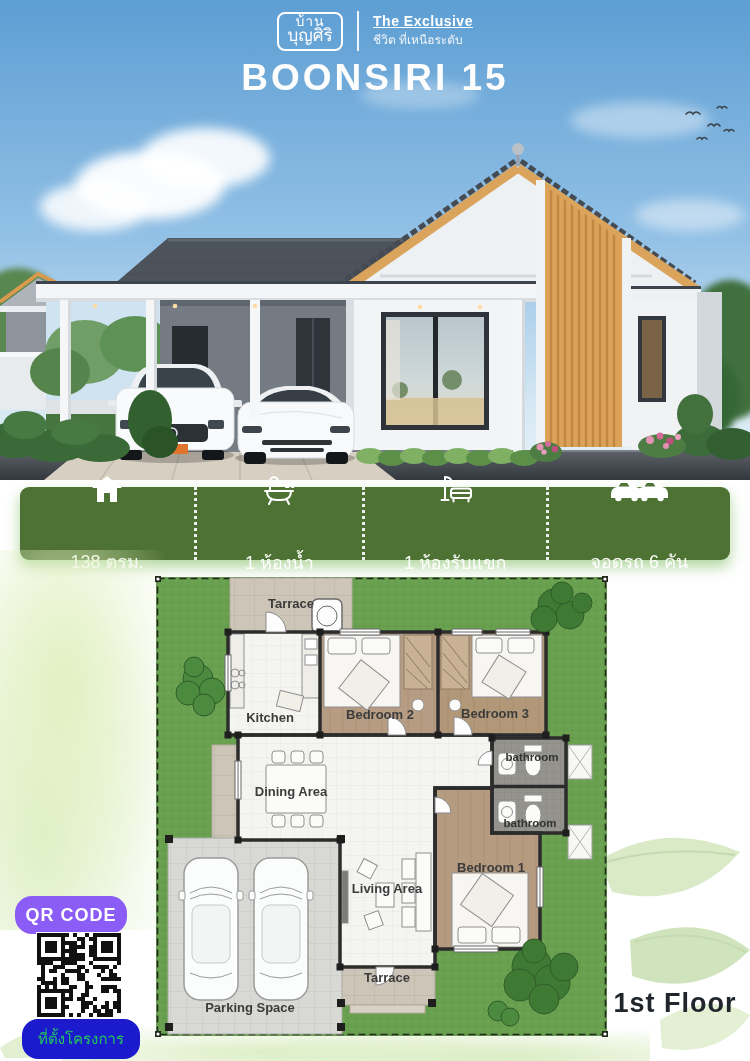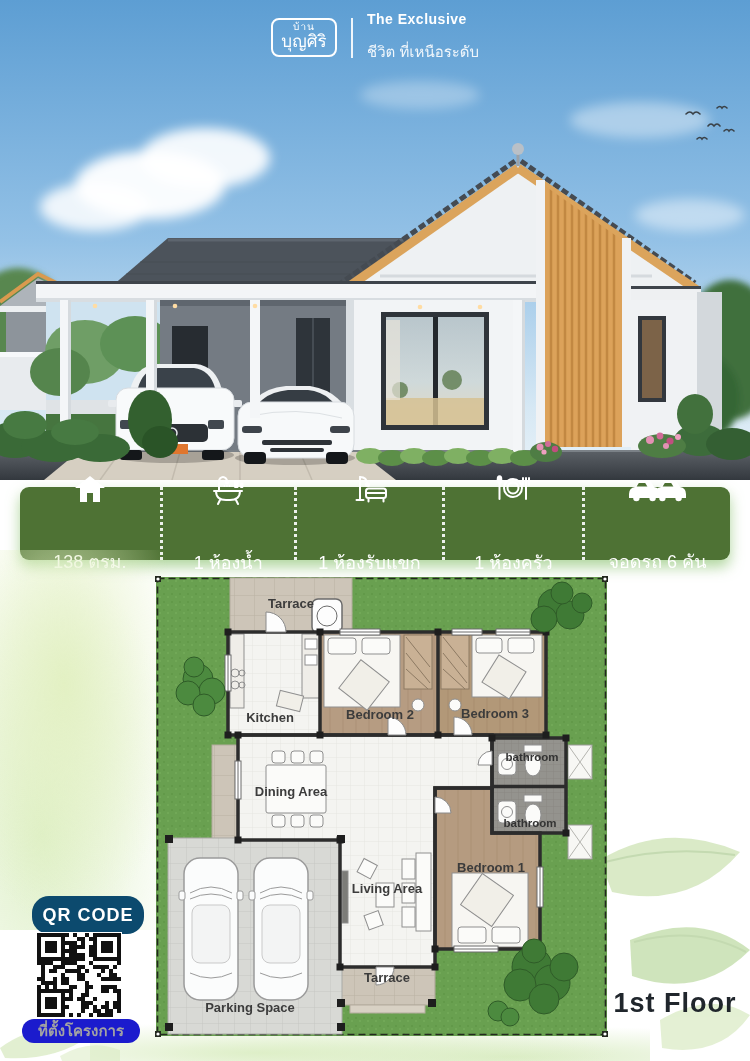--- a/index.html
+++ b/index.html
@@ -4,50 +4,50 @@
 <style>
   html,body{margin:0;padding:0;background:#fff;}
   .page{position:relative;width:750px;height:1061px;overflow:hidden;background:#fff;
         font-family:"Liberation Sans","DejaVu Sans",sans-serif;}
   
   .photo{position:absolute;left:0;top:0;width:750px;height:480px;}
   .photo svg{display:block;width:750px;height:480px;}
   .logo-row{position:absolute;left:0;top:11px;width:750px;display:flex;justify-content:center;
             align-items:center;gap:14px;color:#fff;}
   .logo-frame{border:2.5px solid #fff;border-radius:8px;padding:2px 8px 4px;text-align:center;min-width:46px;}
-  .logo-top{font-size:10px;letter-spacing:1px;line-height:10px;}
+  .logo-top{font-size:14px;letter-spacing:1px;line-height:10px;}
   .logo-main{font-size:17px;font-weight:normal;line-height:19px;}
   .logo-divider{width:2px;height:40px;background:rgba(255,255,255,.9);}
-  .logo-tagline .t1{font-size:14px;font-weight:bold;letter-spacing:.5px;}
-  .logo-tagline .t2{font-size:15px;opacity:.9;margin-top:13px;}
+  .logo-tagline .t1{font-size:14px;font-weight:bold;letter-spacing:.5px;text-decoration:underline;}
+  .logo-tagline .t2{font-size:12px;opacity:.9;margin-top:1px;}
   .photo-title{position:absolute;left:0;top:57px;width:750px;text-align:center;color:#fdfdfd;
                font-size:37px;font-weight:bold;letter-spacing:3px;}
   
   .banner{position:absolute;left:20px;top:487px;width:710px;height:73px;background:#4e7234;
           border-radius:9px;display:flex;align-items:stretch;
           box-shadow:0 7px 14px rgba(150,200,125,.75);}
   .cell{display:flex;flex-direction:column;align-items:center;justify-content:center;padding-top:2px;gap:40px;}
   .cell + .cell{border-left:3px dotted rgba(255,255,255,.9);}
   .cell .ic{height:32px;display:flex;align-items:flex-end;}
   .cell .lb{color:#fff;font-size:18px;margin-top:3px;white-space:nowrap;}
   
   .plan{position:absolute;left:154px;top:575px;width:455px;height:463px;}
   .plan svg{display:block;width:455px;height:463px;}
   .post{fill:#1e1e1e;}
   .rlabel{fill:#3c3c3c;font-size:13px;font-weight:bold;}
   .rlabel.small{font-size:11.5px;font-weight:bold;fill:#333;}
   .floor-label{position:absolute;left:600px;top:988px;width:150px;text-align:center;
                font-size:27px;font-weight:bold;color:#20262c;letter-spacing:1px;}
   
-  .qr-btn{position:absolute;left:32px;top:896px;width:112px;height:38px;background:#0c4a6e;
+  .qr-btn{position:absolute;left:15px;top:896px;width:112px;height:38px;background:#8b5cf6;
           border-radius:17px;color:#fff;font-weight:bold;font-size:18px;display:flex;
           align-items:center;justify-content:center;letter-spacing:1px;}
   .qr-img{position:absolute;left:36px;top:932px;width:86px;height:86px;background:#fff;}
-  .qr-cap{position:absolute;left:22px;top:1019px;width:118px;height:24px;background:#1b1bcd;
-          border-radius:16px;color:#a3a3a3;font-size:15px;display:flex;align-items:center;justify-content:center;font-weight:bold;}
+  .qr-cap{position:absolute;left:22px;top:1019px;width:118px;height:40px;background:#1b1bcd;
+          border-radius:16px;color:#22c55e;font-size:15px;display:flex;align-items:center;justify-content:center;}
   
   .wash-left{position:absolute;left:-35px;top:550px;width:220px;height:380px;pointer-events:none;
      background:radial-gradient(ellipse at 45% 35%,rgba(226,240,193,.95),rgba(255,255,255,0) 70%),
                 radial-gradient(ellipse at 35% 75%,rgba(214,236,186,.8),rgba(255,255,255,0) 70%);}
   .wash-bottom{position:absolute;left:90px;top:1020px;width:560px;height:41px;pointer-events:none;
      background:radial-gradient(ellipse at 30% 80%,rgba(216,236,190,.8),rgba(255,255,255,0) 65%),
                 radial-gradient(ellipse at 75% 90%,rgba(205,230,175,.7),rgba(255,255,255,0) 60%);}
   .leaves-br{position:absolute;right:0;top:800px;width:180px;height:261px;pointer-events:none;}
   .leaves-bl{position:absolute;left:0;top:1008px;width:120px;height:53px;pointer-events:none;}
 </style>
@@ -286,20 +286,21 @@
       <div class="logo-frame">
         <div class="logo-top">บ้าน</div>
         <div class="logo-main">บุญศิริ</div>
       </div>
       <div class="logo-divider"></div>
       <div class="logo-tagline">
         <div class="t1">The Exclusive</div>
         <div class="t2">ชีวิต ที่เหนือระดับ</div>
       </div>
     </div>
+    <div class="photo-title">BOONSIRI 15</div>
   </div>
 
   <div class="banner">
     <div class="cell" style="flex:1.02">
       <span class="ic">
         <svg width="34" height="30" viewBox="0 0 34 30">
             <path d="M17 2 L32 14 H27 V28 H20 V19 H14 V28 H7 V14 H2 Z" fill="#fff"></path>
           </svg>
       </span>
       <span class="lb">138 ตรม.</span>
@@ -329,34 +330,20 @@
               <path d="M9 4 v23"></path>
               <path d="M5.5 27 h7"></path>
               <rect x="15" y="15.5" width="20" height="9.5" rx="2.5"></rect>
               <path d="M15 20 h20"></path>
               <path d="M17.5 25 v3.5 M32.5 25 v3.5"></path>
             </g>
             <circle cx="16.5" cy="11.5" r="2.6" fill="#fff"></circle>
           </svg>
       </span>
       <span class="lb">1 ห้องรับแขก</span>
-    </div>
-    <div class="cell" style="flex:1.0">
-      <span class="ic">
-        <svg width="38" height="32" viewBox="0 0 38 32">
-            <g stroke="#fff" stroke-width="2" fill="none" stroke-linecap="round">
-              <circle cx="19" cy="15" r="9"></circle>
-              <circle cx="19" cy="15" r="5.5"></circle>
-              <path d="M5.5 8 v18"></path>
-              <path d="M32 5 v7 M35 5 v7 M29 5 v7 M32 12 v14"></path>
-            </g>
-            <ellipse cx="5.5" cy="6.5" rx="2.8" ry="4.2" fill="#fff"></ellipse>
-          </svg>
-      </span>
-      <span class="lb">1 ห้องครัว</span>
     </div>
     <div class="cell" style="flex:1.06">
       <span class="ic">
         <svg width="58" height="30" viewBox="0 0 58 30">
           <g id="bcar">
               <path d="M1 20 q0 -6 6 -7 l3 -5 q1 -1.2 2.2 -1.2 h8.6 q1.2 0 2.2 1.2 l3 5 q6 1 6 7 v4 h-4.2 a3.2 3.2 0 0 1 -6.4 0 h-9.8 a3.2 3.2 0 0 1 -6.4 0 H1 Z" fill="#fff"></path>
               <path d="M8.6 12.6 l2.2 -3.6 h6.4 l2.2 3.6 Z" fill="#4e7234"></path>
             </g>
           <use href="#bcar" x="26"></use>
         </svg>

